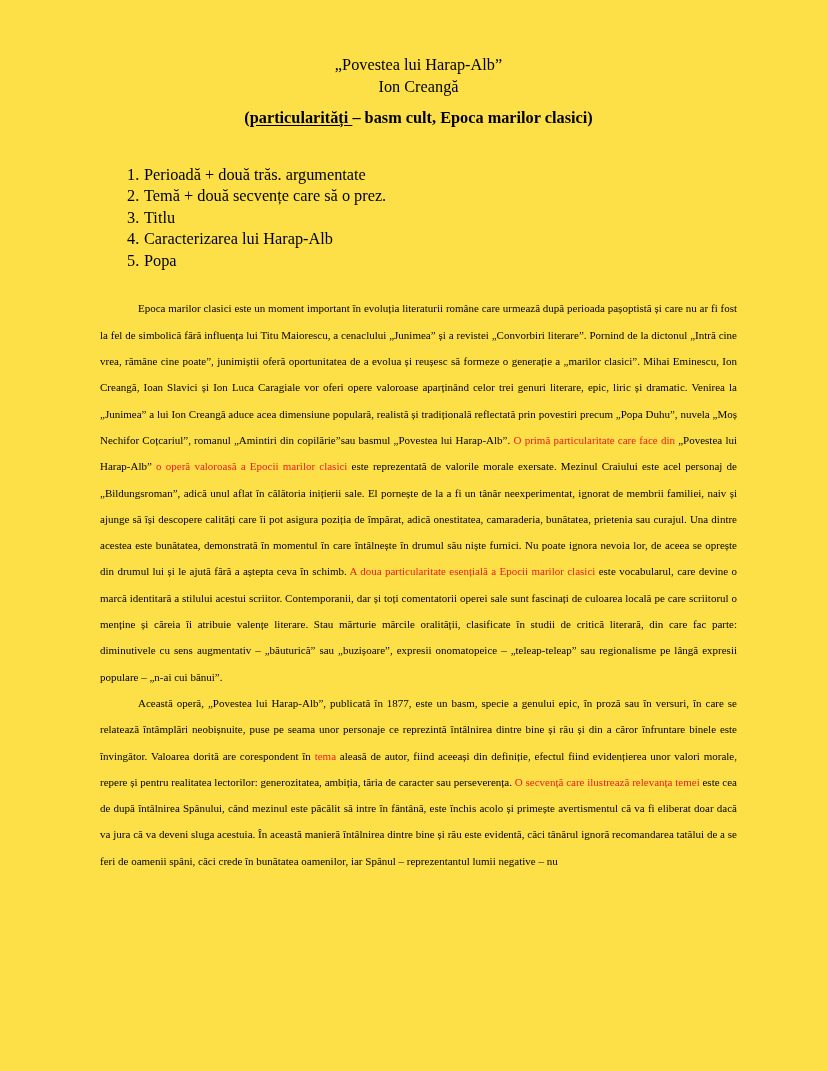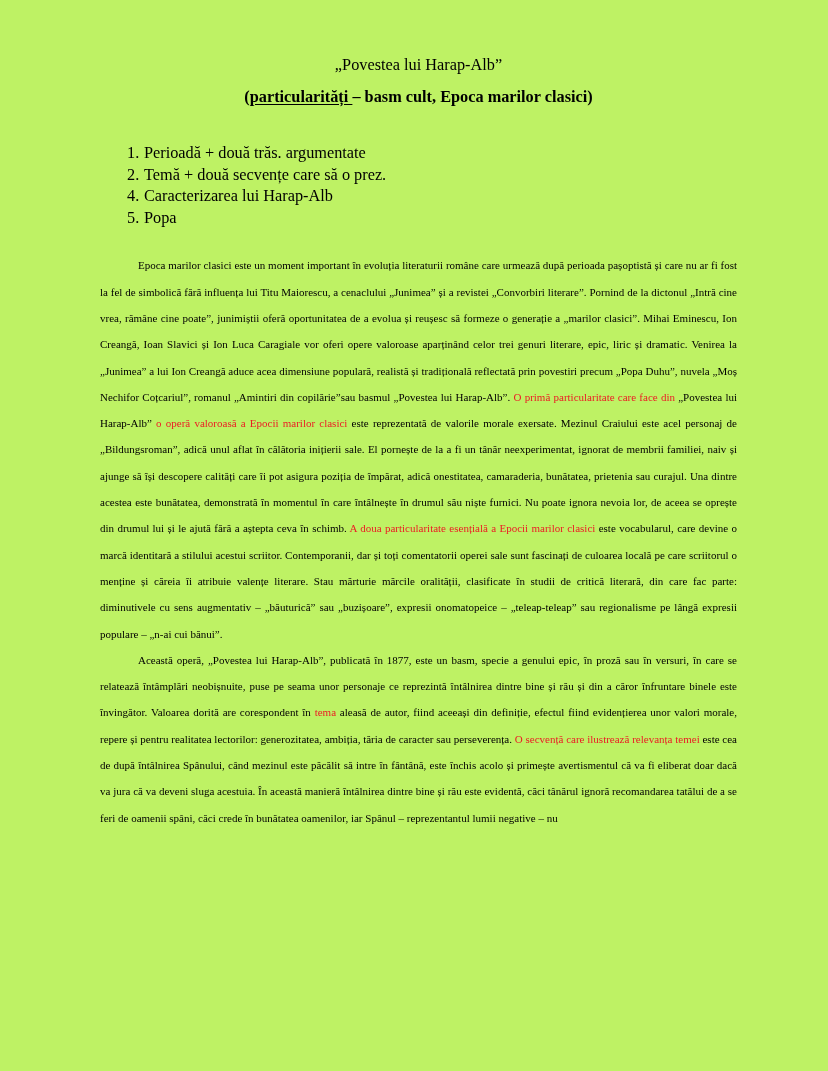--- a/index.html
+++ b/index.html
@@ -11,21 +11,21 @@
   body {
     font-family: "Liberation Serif", "DejaVu Serif", serif;
     color: #000000;
     -webkit-font-smoothing: antialiased;
   }
   #page {
     position: relative;
     width: 828px;
     height: 1071px;
     margin: 0 auto;
-    background: #bef264;
+    background: #fde047;
     overflow: hidden;
     box-sizing: border-box;
   }
   #content {
     position: absolute;
     left: 100px;
     top: 54px;
     width: 637px;
   }
 
@@ -86,26 +86,28 @@
   }
 </style>
 </head>
 <body>
 
 <div id="page">
   <div id="content">
 
     <div class="title-block">
       <span class="title-line">„Povestea lui Harap-Alb”</span>
+      <span class="title-line">Ion Creangă</span>
       <span class="title-line bold"><span>(</span><span class="u">particularități </span><span>– basm cult, Epoca marilor clasici)</span></span>
     </div>
 
     <ol class="outline" id="outline-list">
         <li><span class="num">1.</span><span>Perioadă + două trăs. argumentate</span></li>
         <li><span class="num">2.</span><span>Temă + două secvențe care să o prez.</span></li>
+        <li><span class="num">3.</span><span>Titlu</span></li>
         <li><span class="num">4.</span><span>Caracterizarea lui Harap-Alb</span></li>
         <li><span class="num">5.</span><span>Popa</span></li>
       </ol>
 
     <div class="body-wrap" id="body-text">
         <p class="para"><span>Epoca marilor clasici este un moment important în evoluția literaturii române care urmează după perioada pașoptistă și care nu ar fi fost la fel de simbolică fără influența lui Titu Maiorescu, a cenaclului „Junimea” și a revistei „Convorbiri literare”. Pornind de la dictonul „Intră cine vrea, rămâne cine poate”, junimiștii oferă oportunitatea de a evolua și reușesc să formeze o generație a „marilor clasici”. Mihai Eminescu, Ion Creangă, Ioan Slavici și Ion Luca Caragiale vor oferi opere valoroase aparținând celor trei genuri literare, epic, liric și dramatic. Venirea la „Junimea” a lui Ion Creangă aduce acea dimensiune populară, realistă și tradițională reflectată prin povestiri precum „Popa Duhu”, nuvela „Moș Nechifor Coțcariul”, romanul „Amintiri din copilărie”sau basmul „Povestea lui Harap-Alb”. </span><span class="red">O primă particularitate care face din </span><span>„Povestea lui Harap-Alb” </span><span class="red">o operă valoroasă a Epocii marilor clasici</span><span> este reprezentată de valorile morale exersate. Mezinul Craiului este acel personaj de „Bildungsroman”, adică unul aflat în călătoria inițierii sale. El pornește de la a fi un tânăr neexperimentat, ignorat de membrii familiei, naiv și ajunge să își descopere calități care îi pot asigura poziția de împărat, adică onestitatea, camaraderia, bunătatea, prietenia sau curajul. Una dintre acestea este bunătatea, demonstrată în momentul în care întâlnește în drumul său niște furnici. Nu poate ignora nevoia lor, de aceea se oprește din drumul lui și le ajută fără a aștepta ceva în schimb. </span><span class="red">A doua particularitate esențială a Epocii marilor clasici</span><span> este vocabularul, care devine o marcă identitară a stilului acestui scriitor. Contemporanii, dar și toți comentatorii operei sale sunt fascinați de culoarea locală pe care scriitorul o menține și căreia îi atribuie valențe literare. Stau mărturie mărcile oralității, clasificate în studii de critică literară, din care fac parte: diminutivele cu sens augmentativ – „băuturică” sau „buzișoare”, expresii onomatopeice – „teleap-teleap” sau regionalisme pe lângă expresii populare – „n-ai cui bănui”.</span></p>
         <p class="para"><span>Această operă, „Povestea lui Harap-Alb”, publicată în 1877, este un basm, specie a genului epic, în proză sau în versuri, în care se relatează întâmplări neobișnuite, puse pe seama unor personaje ce reprezintă întâlnirea dintre bine și rău și din a căror înfruntare binele este învingător. Valoarea dorită are corespondent în </span><span class="red">tema</span><span> aleasă de autor, fiind aceeași din definiție, efectul fiind evidențierea unor valori morale, repere și pentru realitatea lectorilor: generozitatea, ambiția, tăria de caracter sau perseverența. </span><span class="red">O secvență care ilustrează relevanța temei</span><span> este cea de după întâlnirea Spânului, când mezinul este păcălit să intre în fântână, este închis acolo și primește avertismentul că va fi eliberat doar dacă va jura că va deveni sluga acestuia. În această manieră întâlnirea dintre bine și rău este evidentă, căci tânărul ignoră recomandarea tatălui de a se feri de oamenii spâni, căci crede în bunătatea oamenilor, iar Spânul – reprezentantul lumii negative – nu</span></p>
       </div>
 
   </div>

